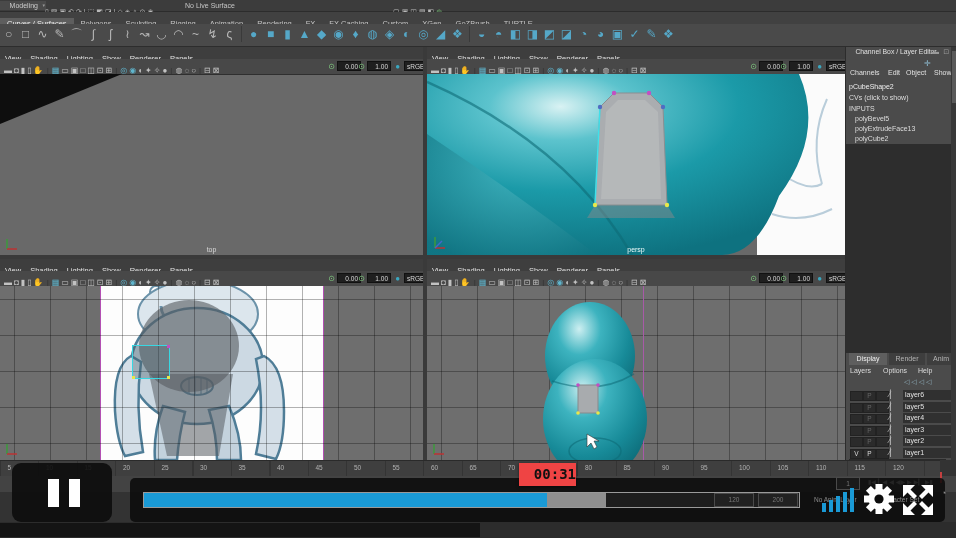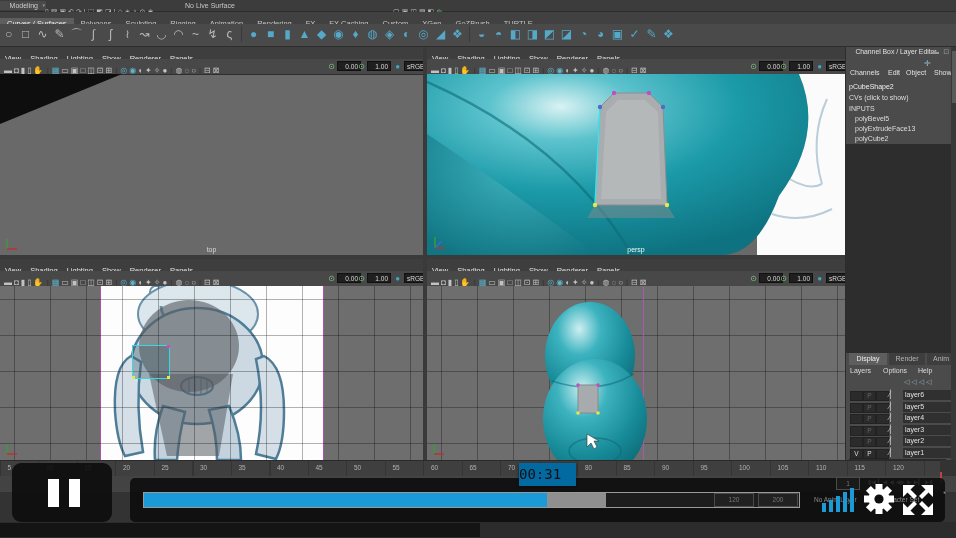--- a/index.html
+++ b/index.html
@@ -87,22 +87,22 @@
   #playback{position:absolute;left:866px;top:10px;white-space:nowrap;z-index:5;}
   .pbicon{font-size:6px;color:#b0b0b0;margin-left:2px;}
   #redmark{position:absolute;left:940px;top:12px;width:2px;height:11px;background:#c34040;}
   
   #pausebtn{left:12px;top:463px;width:100px;height:59px;background:rgba(12,12,12,.9);border-radius:9px;z-index:12;}
   #pausebtn .bar{position:absolute;top:16px;width:11px;height:28px;background:#fff;}
   #ctrlbar{left:130px;top:478px;width:815px;height:44px;background:rgba(10,10,10,.84);border-radius:5px;z-index:10;}
   #ptrack{position:absolute;left:13px;top:14px;width:655px;height:14px;background:#1d1d1d;border:1px solid #9a9a9a;}
   #pfill{position:absolute;left:0;top:0;height:14px;background:#1a9ad6;}
   #pbuffer{position:absolute;top:0;height:14px;background:#8f8f8f;}
-  #tooltip{left:519px;top:463px;width:57px;height:23px;background:#0369a1;color:#111;font-size:14px;line-height:23px;
-           text-align:left;z-index:13;box-shadow:0 1px 3px rgba(0,0,0,.5);font-family:"DejaVu Sans Mono",monospace;}
+  #tooltip{left:519px;top:463px;width:57px;height:23px;background:#ef4444;color:#111;font-size:14px;line-height:23px;
+           text-align:right;z-index:13;box-shadow:0 1px 3px rgba(0,0,0,.5);font-family:"DejaVu Sans Mono",monospace;font-weight:bold;}
   #volume{left:822px;top:487px;width:36px;height:25px;z-index:12;}
   #volume i{position:absolute;bottom:0;width:4px;background:#1a9ad6;}
   #gear{left:860px;top:480px;z-index:12;}
   #fsbtn{left:901px;top:483px;z-index:12;}
   .dimfield{position:absolute;z-index:11;background:rgba(40,40,40,.4);border:1px solid #4a4a4a;color:#777;
             font-size:6.5px;text-align:center;}
   .dimlabel{position:absolute;z-index:11;color:#8a8a8a;font-size:6.5px;white-space:nowrap;}
   #cmdline{left:0;top:522px;width:956px;height:16px;background:#2c2c2c;z-index:1;}
   #cmdbox{position:absolute;left:0;top:1px;width:480px;height:14px;background:#141414;}
 </style>

